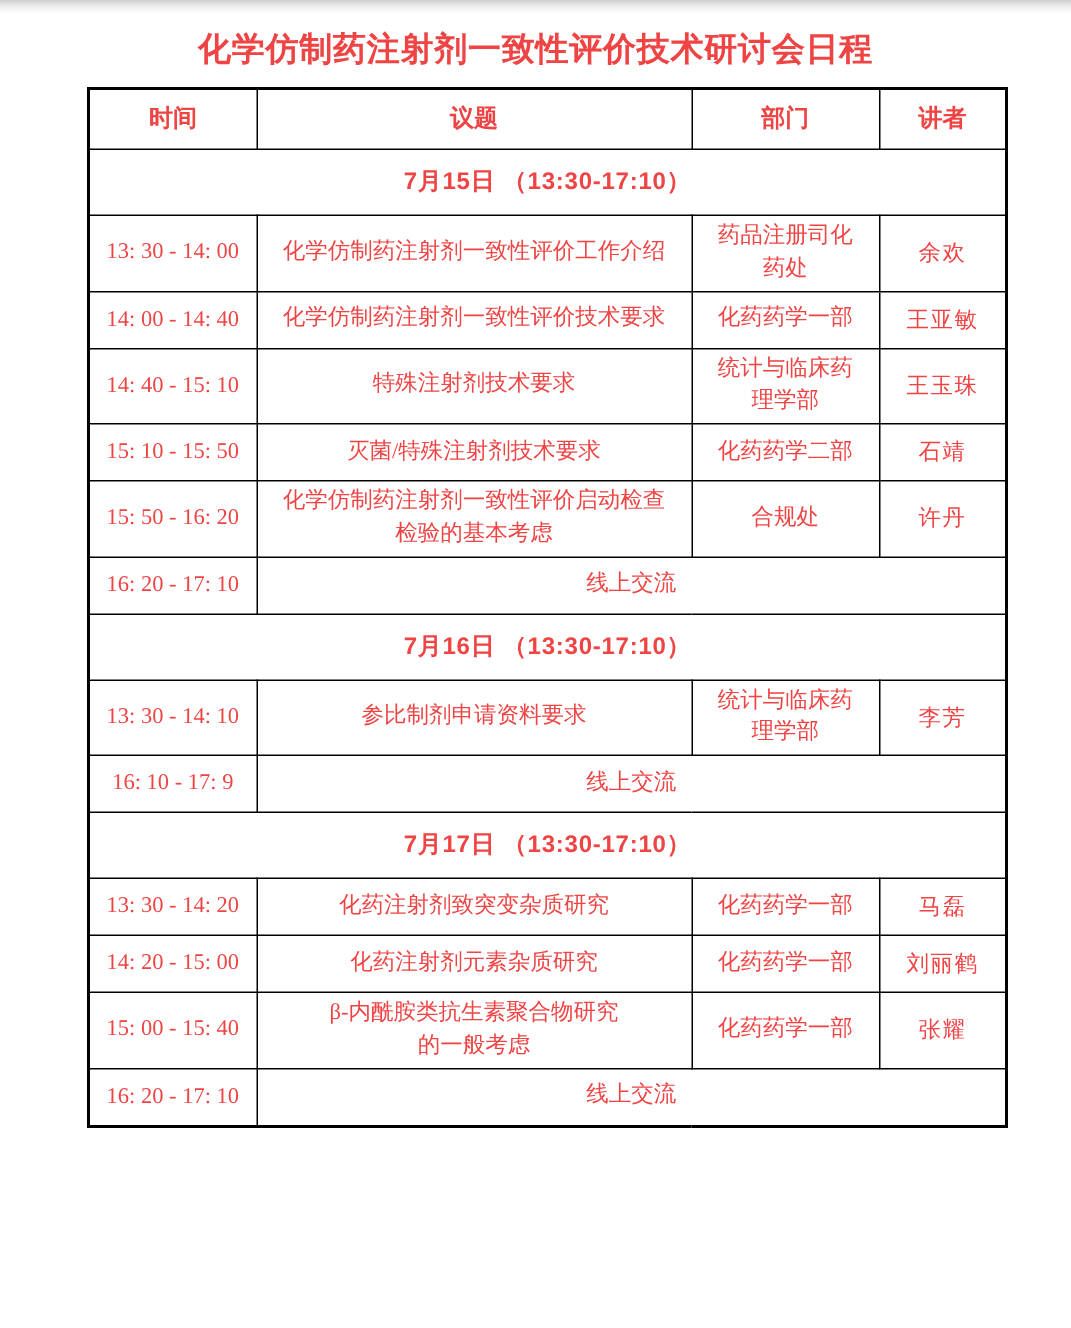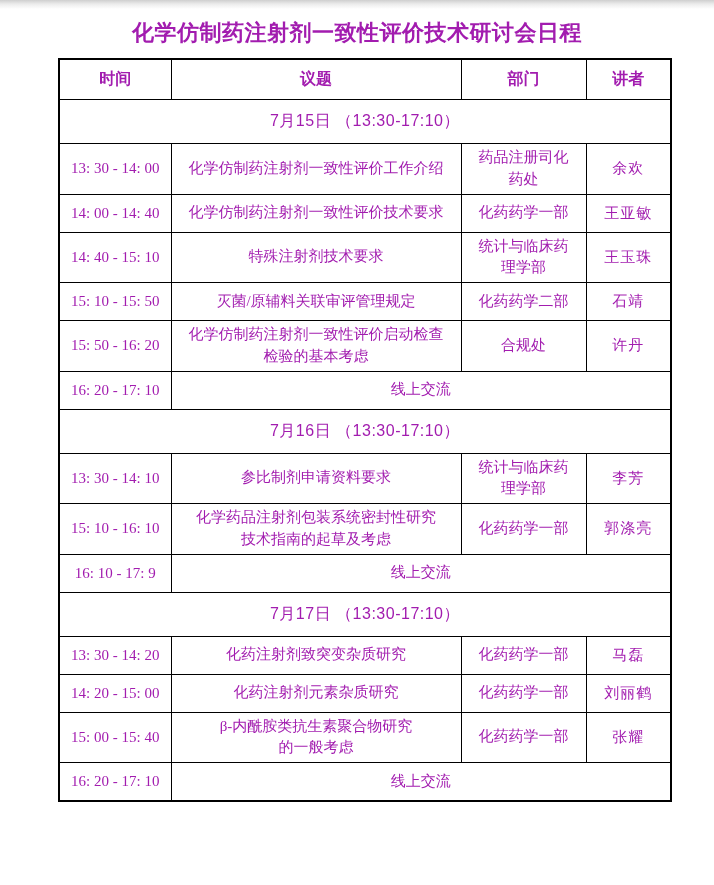--- a/index.html
+++ b/index.html
@@ -5,21 +5,21 @@
   html, body {
     margin: 0;
     padding: 0;
     background: #ffffff;
   }
   .page {
     position: relative;
     width: 714px;
     height: 885px;
     background: #ffffff;
-    color: #a21caf;
+    color: #ef4444;
     font-family: "Liberation Serif", "DejaVu Serif", serif;
     overflow: hidden;
   }
   .top-shade {
     position: absolute;
     top: 0; left: 0;
     width: 714px; height: 9px;
     background: linear-gradient(to bottom, #cfcfcf 0%, #ececec 45%, #ffffff 100%);
   }
   .title {
@@ -46,21 +46,21 @@
     overflow: hidden;
   }
   table.schedule th {
     font-family: Liberation Sans, sans-serif;
     font-weight: bold;
     font-size: 16px;
     height: 33px;
   }
   tr.section-row td {
     font-family: "Liberation Sans", "DejaVu Sans", sans-serif;
-    font-weight: normal;
+    font-weight: bold;
     font-size: 16px;
     height: 37px;
     letter-spacing: 0.5px;
   }
   tbody td {
     font-size: 15px;
     height: 31px;
   }
   td.time-cell {
     white-space: nowrap;
@@ -118,21 +118,21 @@
         </tr>
         <tr>
           <td class="time-cell">14: 40 - 15: 10</td>
           <td class="topic-cell">特殊注射剂技术要求</td>
           <td class="dept-cell">统计与临床药
 理学部</td>
           <td class="speaker-cell">王玉珠</td>
         </tr>
         <tr>
           <td class="time-cell">15: 10 - 15: 50</td>
-          <td class="topic-cell">灭菌/原辅料关联审评管理规定</td>
+          <td class="topic-cell">灭菌/特殊注射剂技术要求</td>
           <td class="dept-cell">化药药学二部</td>
           <td class="speaker-cell">石靖</td>
         </tr>
         <tr>
           <td class="time-cell">15: 50 - 16: 20</td>
           <td class="topic-cell">化学仿制药注射剂一致性评价启动检查
 检验的基本考虑</td>
           <td class="dept-cell">合规处</td>
           <td class="speaker-cell">许丹</td>
         </tr>
@@ -142,27 +142,20 @@
         </tr>
         <tr class="section-row">
           <td colspan="4">7月16日 （13:30-17:10）</td>
         </tr>
         <tr>
           <td class="time-cell">13: 30 - 14: 10</td>
           <td class="topic-cell">参比制剂申请资料要求</td>
           <td class="dept-cell">统计与临床药
 理学部</td>
           <td class="speaker-cell">李芳</td>
-        </tr>
-        <tr>
-          <td class="time-cell">15: 10 - 16: 10</td>
-          <td class="topic-cell">化学药品注射剂包装系统密封性研究
-技术指南的起草及考虑</td>
-          <td class="dept-cell">化药药学一部</td>
-          <td class="speaker-cell">郭涤亮</td>
         </tr>
         <tr>
           <td class="time-cell">16: 10 - 17: 9</td>
           <td class="topic-cell" colspan="3">线上交流</td>
         </tr>
         <tr class="section-row">
           <td colspan="4">7月17日 （13:30-17:10）</td>
         </tr>
         <tr>
           <td class="time-cell">13: 30 - 14: 20</td>

